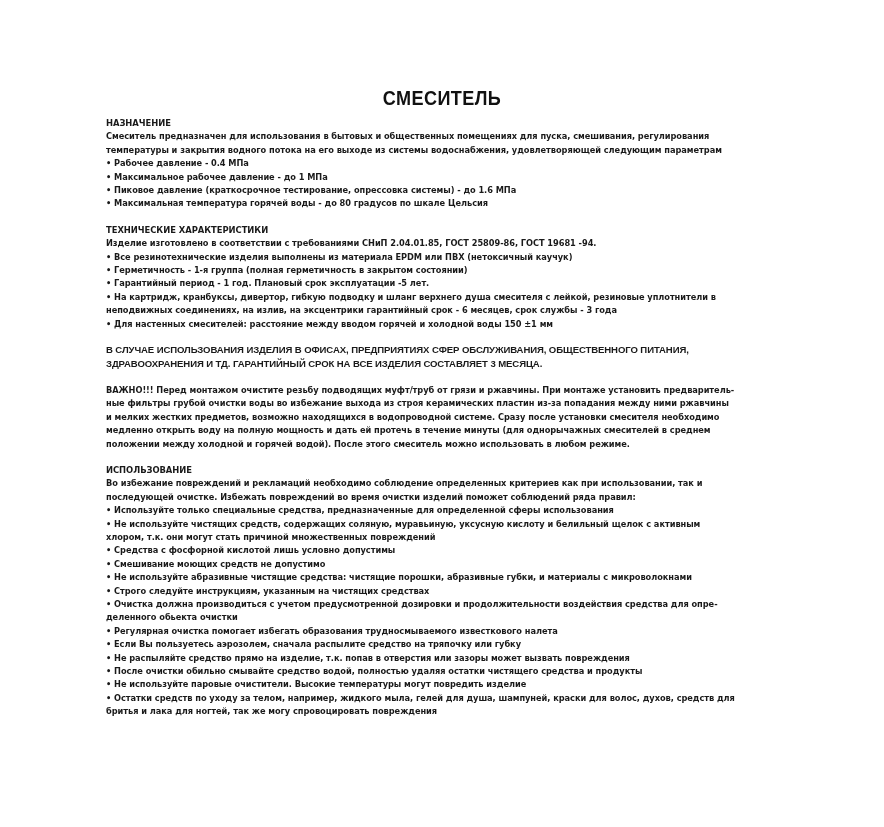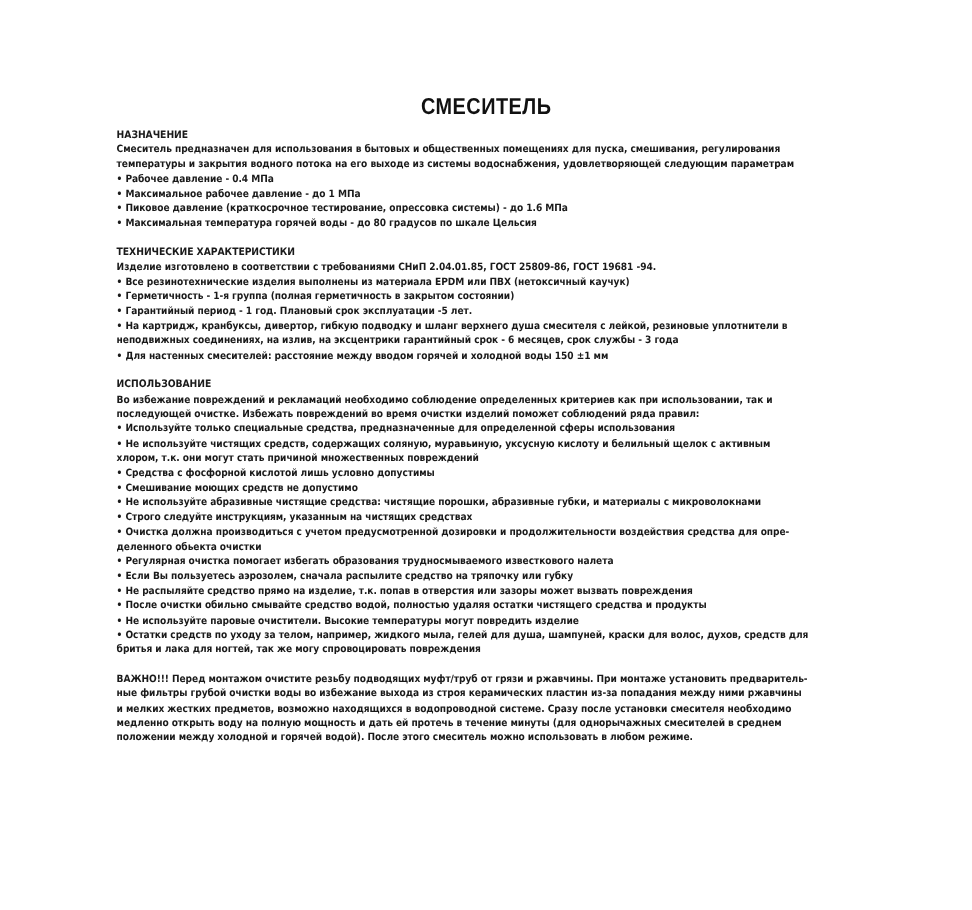--- a/index.html
+++ b/index.html
@@ -41,20 +41,36 @@
         <div class="line" style="transform: scaleX(0.997);">Изделие изготовлено в соответствии с требованиями СНиП 2.04.01.85, ГОСТ 25809-86, ГОСТ 19681 -94.</div>
         <div class="line" style="transform: scaleX(0.997);">•  Все резинотехнические изделия выполнены из материала EPDM или ПВХ (нетоксичный каучук)</div>
         <div class="line" style="transform: scaleX(0.997);">•  Герметичность - 1-я группа (полная герметичность в закрытом состоянии)</div>
         <div class="line" style="transform: scaleX(0.997);">•  Гарантийный период - 1 год. Плановый срок эксплуатации -5 лет.</div>
         <div class="line" style="transform: scaleX(0.997);">•  На картридж, кранбуксы, дивертор, гибкую подводку и шланг верхнего душа смесителя с лейкой, резиновые уплотнители в</div>
         <div class="line" style="transform: scaleX(0.997);">неподвижных соединениях, на излив, на эксцентрики гарантийный срок - 6 месяцев, срок службы - 3 года</div>
         <div class="line" style="transform: scaleX(0.997);">•  Для настенных смесителей: расстояние между вводом горячей и холодной воды 150 ±1 мм</div>
       </div>
   </div>
 
+  <div class="notice">
+    <div>
+        <div class="line" style="transform: scaleX(0.997);">В СЛУЧАЕ ИСПОЛЬЗОВАНИЯ ИЗДЕЛИЯ В ОФИСАХ, ПРЕДПРИЯТИЯХ СФЕР ОБСЛУЖИВАНИЯ, ОБЩЕСТВЕННОГО ПИТАНИЯ,</div>
+        <div class="line" style="transform: scaleX(0.997);">ЗДРАВООХРАНЕНИЯ И ТД. ГАРАНТИЙНЫЙ СРОК НА ВСЕ ИЗДЕЛИЯ СОСТАВЛЯЕТ 3 МЕСЯЦА.</div>
+      </div>
+  </div>
+
+  <div class="section">
+    <div>
+        <div class="line" style="transform: scaleX(0.997);">ВАЖНО!!! Перед монтажом очистите резьбу подводящих муфт/труб от грязи и ржавчины. При монтаже установить предваритель-</div>
+        <div class="line" style="transform: scaleX(0.997);">ные фильтры грубой очистки воды во избежание выхода из строя керамических пластин из-за попадания между ними ржавчины</div>
+        <div class="line" style="transform: scaleX(0.997);">и мелких жестких предметов, возможно находящихся в водопроводной системе. Сразу после установки смесителя необходимо</div>
+        <div class="line" style="transform: scaleX(0.997);">медленно открыть воду на полную мощность и дать ей протечь в течение минуты (для однорычажных смесителей в среднем</div>
+        <div class="line" style="transform: scaleX(0.997);">положении между холодной и горячей водой). После этого смеситель можно использовать в любом режиме.</div>
+      </div>
+  </div>
 
   <div class="section">
     <div class="line heading" style="transform: scaleX(0.997);">ИСПОЛЬЗОВАНИЕ</div>
     <div>
         <div class="line" style="transform: scaleX(0.997);">Во избежание повреждений и рекламаций необходимо соблюдение определенных критериев как при использовании, так и</div>
         <div class="line" style="transform: scaleX(0.997);">последующей очистке. Избежать повреждений во время очистки изделий поможет соблюдений ряда правил:</div>
         <div class="line" style="transform: scaleX(0.997);">•  Используйте только специальные средства, предназначенные для определенной сферы использования</div>
         <div class="line" style="transform: scaleX(0.997);">•  Не используйте чистящих средств, содержащих соляную, муравьиную, уксусную кислоту и белильный щелок с активным</div>
         <div class="line" style="transform: scaleX(0.997);">хлором, т.к. они могут стать причиной множественных повреждений</div>
         <div class="line" style="transform: scaleX(0.997);">•  Средства с фосфорной кислотой лишь условно допустимы</div>
@@ -66,23 +82,13 @@
         <div class="line" style="transform: scaleX(0.997);">•  Регулярная очистка помогает избегать образования трудносмываемого известкового налета</div>
         <div class="line" style="transform: scaleX(0.997);">•  Если Вы пользуетесь аэрозолем, сначала распылите средство на тряпочку или губку</div>
         <div class="line" style="transform: scaleX(0.997);">•  Не распыляйте средство прямо на изделие, т.к. попав в отверстия или зазоры может вызвать повреждения</div>
         <div class="line" style="transform: scaleX(0.997);">•  После очистки обильно смывайте средство водой, полностью удаляя остатки чистящего средства и продукты</div>
         <div class="line" style="transform: scaleX(0.997);">•  Не используйте паровые очистители. Высокие температуры могут повредить изделие</div>
         <div class="line" style="transform: scaleX(0.997);">•  Остатки средств по уходу за телом, например, жидкого мыла, гелей для душа, шампуней, краски для волос, духов, средств для</div>
         <div class="line" style="transform: scaleX(0.997);">бритья и лака для ногтей, так же могу спровоцировать повреждения</div>
       </div>
   </div>
 
-  <div class="section">
-    <div>
-        <div class="line" style="transform: scaleX(0.997);">ВАЖНО!!! Перед монтажом очистите резьбу подводящих муфт/труб от грязи и ржавчины. При монтаже установить предваритель-</div>
-        <div class="line" style="transform: scaleX(0.997);">ные фильтры грубой очистки воды во избежание выхода из строя керамических пластин из-за попадания между ними ржавчины</div>
-        <div class="line" style="transform: scaleX(0.997);">и мелких жестких предметов, возможно находящихся в водопроводной системе. Сразу после установки смесителя необходимо</div>
-        <div class="line" style="transform: scaleX(0.997);">медленно открыть воду на полную мощность и дать ей протечь в течение минуты (для однорычажных смесителей в среднем</div>
-        <div class="line" style="transform: scaleX(0.997);">положении между холодной и горячей водой). После этого смеситель можно использовать в любом режиме.</div>
-      </div>
-  </div>
-
 </div>
 
 </body></html>

